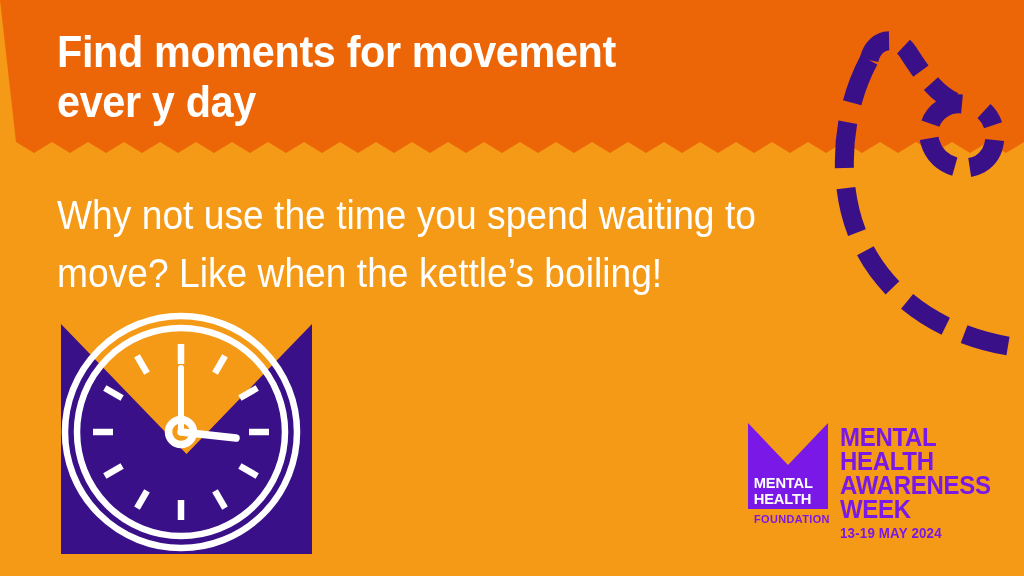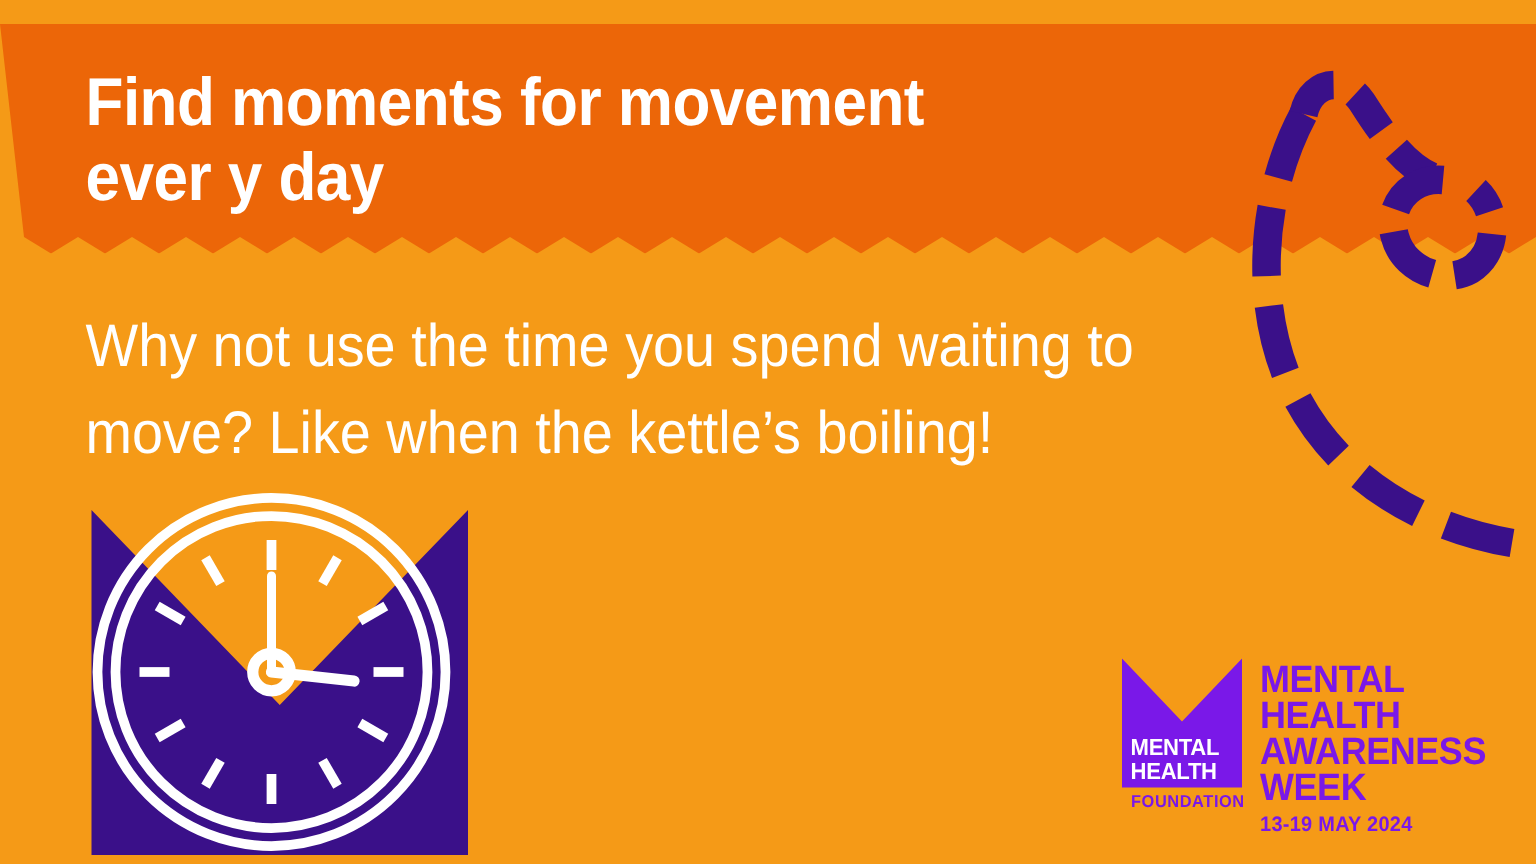--- a/index.html
+++ b/index.html
@@ -4,21 +4,21 @@
 <style>
   * { margin:0; padding:0; box-sizing:border-box; }
   html, body { width:1024px; height:576px; }
   body {
     font-family: "Liberation Sans", sans-serif;
     background:#F59A17;
     overflow:hidden;
     position:relative;
   }
   #poster {
-    position:absolute; top:16px; left:0;
+    position:absolute; top:0; left:0;
     width:1024px; height:554px;
     background:#F59A17;
     overflow:hidden;
   }
   
   .band-top {
     position:absolute; top:0; left:0;
     width:1024px; height:153px;
     overflow:hidden;
     z-index:1;

